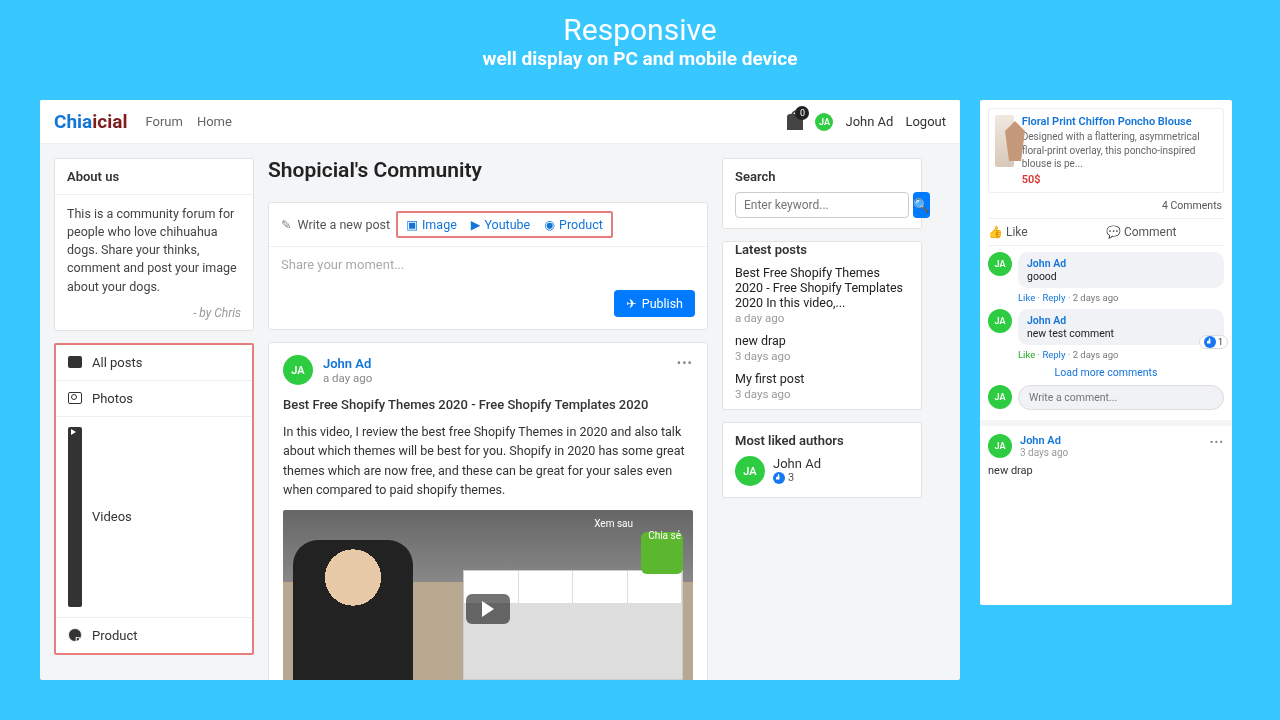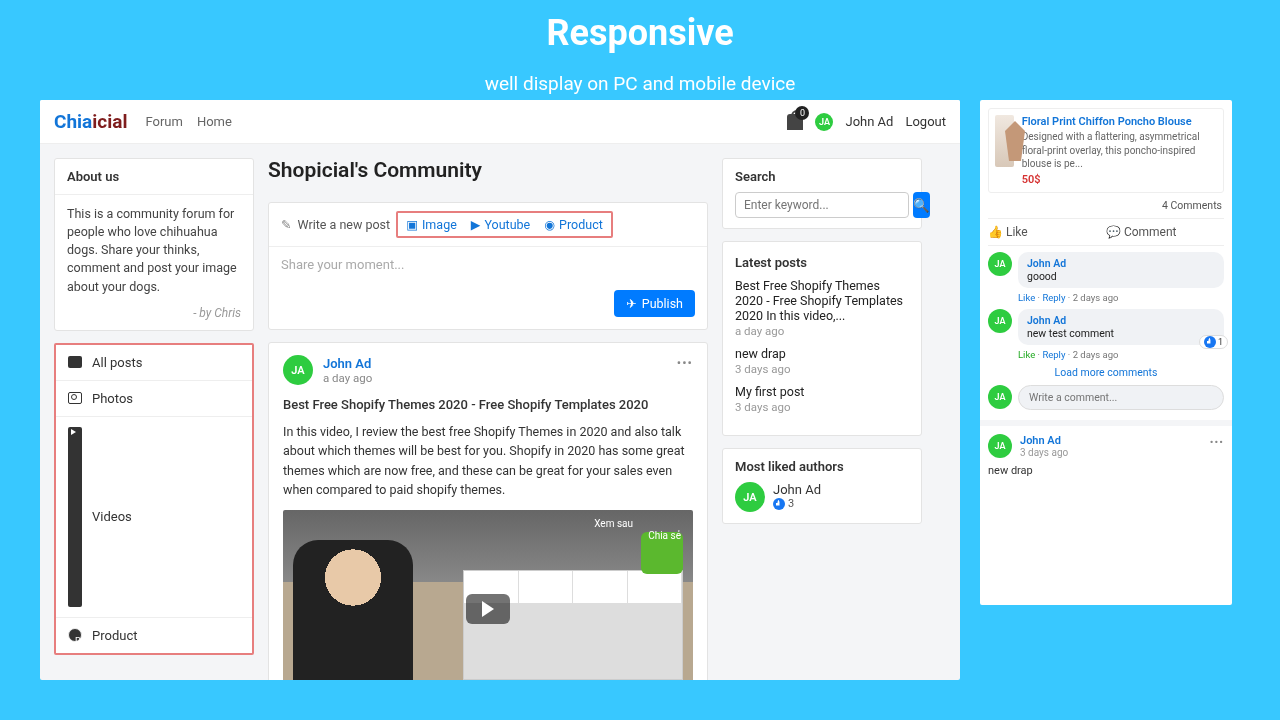--- a/index.html
+++ b/index.html
@@ -1,19 +1,19 @@
 <!DOCTYPE html>
 <html><head>
 <meta charset="utf-8">
 <style>
  *{box-sizing:border-box;margin:0;padding:0;font-family:-apple-system,BlinkMacSystemFont,"Segoe UI",Roboto,Arial,sans-serif}
  body{background:#38c8ff;width:1280px;height:720px;overflow:hidden;position:relative}
  .hdr{text-align:center;color:#fff;padding-top:12px}
- .hdr h1{font-size:36px;font-weight:700}
- .hdr p{font-size:19px;font-weight:400;margin-top:18px}
+ .hdr h1{font-size:30px;font-weight:400}
+ .hdr p{font-size:19px;font-weight:700;margin-top:0}
  .stage{position:absolute;left:40px;top:100px;display:flex;gap:20px}
  .desk{width:920px;height:580px;background:#f4f5f7;border-radius:2px;overflow:hidden;font-size:13px;color:#333}
  .topbar{background:#fff;height:44px;display:flex;align-items:center;padding:0 14px;border-bottom:1px solid #eee}
  .logo{font-size:19px;font-weight:700}
  .logo .a{color:#1275d8}.logo .b{color:#7f1d1d}
  .nav{display:flex;gap:14px;margin-left:18px;color:#666}
  .nav span{cursor:pointer}
  .topr{margin-left:auto;display:flex;align-items:center;gap:12px}
  .bell{width:16px;height:16px;background:#444;border-radius:3px 3px 0 0;position:relative}
  .bell:before{content:"";position:absolute;top:-4px;left:4px;width:8px;height:6px;border:2px solid #444;border-bottom:none;border-radius:6px 6px 0 0}
@@ -60,21 +60,21 @@
  .video .vtitle{position:absolute;top:8px;left:40px;color:#fff;font-size:13px}
  .video .play{position:absolute;left:50%;top:55%;transform:translate(-50%,-50%);width:44px;height:30px;background:rgba(0,0,0,.55);border-radius:6px;display:flex;align-items:center;justify-content:center}
  .video .play:after{content:"";border-left:12px solid #fff;border-top:8px solid transparent;border-bottom:8px solid transparent}
  .video .shop{position:absolute;right:10px;top:22px;width:42px;height:42px;background:#5bb82e;border-radius:6px}
  .right{width:200px}
  .sbox{padding:10px 12px}
  .sh{font-weight:600;margin-bottom:8px}
  .srow{display:flex;gap:4px}
  .srow input{flex:1;border:1px solid #ccc;border-radius:4px;padding:5px 8px;font-size:12px}
  .sbtn{width:32px;background:#007bff;border:none;border-radius:4px;color:#fff;cursor:pointer}
- .lp{padding:13px 12px}
+ .lp{padding:0 12px}
  .lp .t{font-size:12.5px;color:#222;margin-bottom:1px}
  .lp .d{font-size:11.5px;color:#999;margin-bottom:8px}
  .mla{padding:10px 12px}
  .mla .row{display:flex;align-items:center;gap:8px}
  .lk{display:inline-flex;align-items:center;gap:3px;color:#555;font-size:11px}
  .lkc{width:12px;height:12px;background:#1877f2;border-radius:50%;position:relative}
  .lkc:after{content:"";position:absolute;left:3px;top:2px;width:5px;height:6px;background:#fff;clip-path:polygon(30% 100%,30% 40%,50% 0,70% 40%,70% 100%,0 100%,0 60%,30% 60%)}
  
  .mob{width:252px;height:505px;background:#fff;border-radius:2px;overflow:hidden;font-size:11px;color:#333;padding:8px 8px 0}
  .prod{display:flex;gap:8px;border:1px solid #eee;padding:6px;border-radius:3px}

